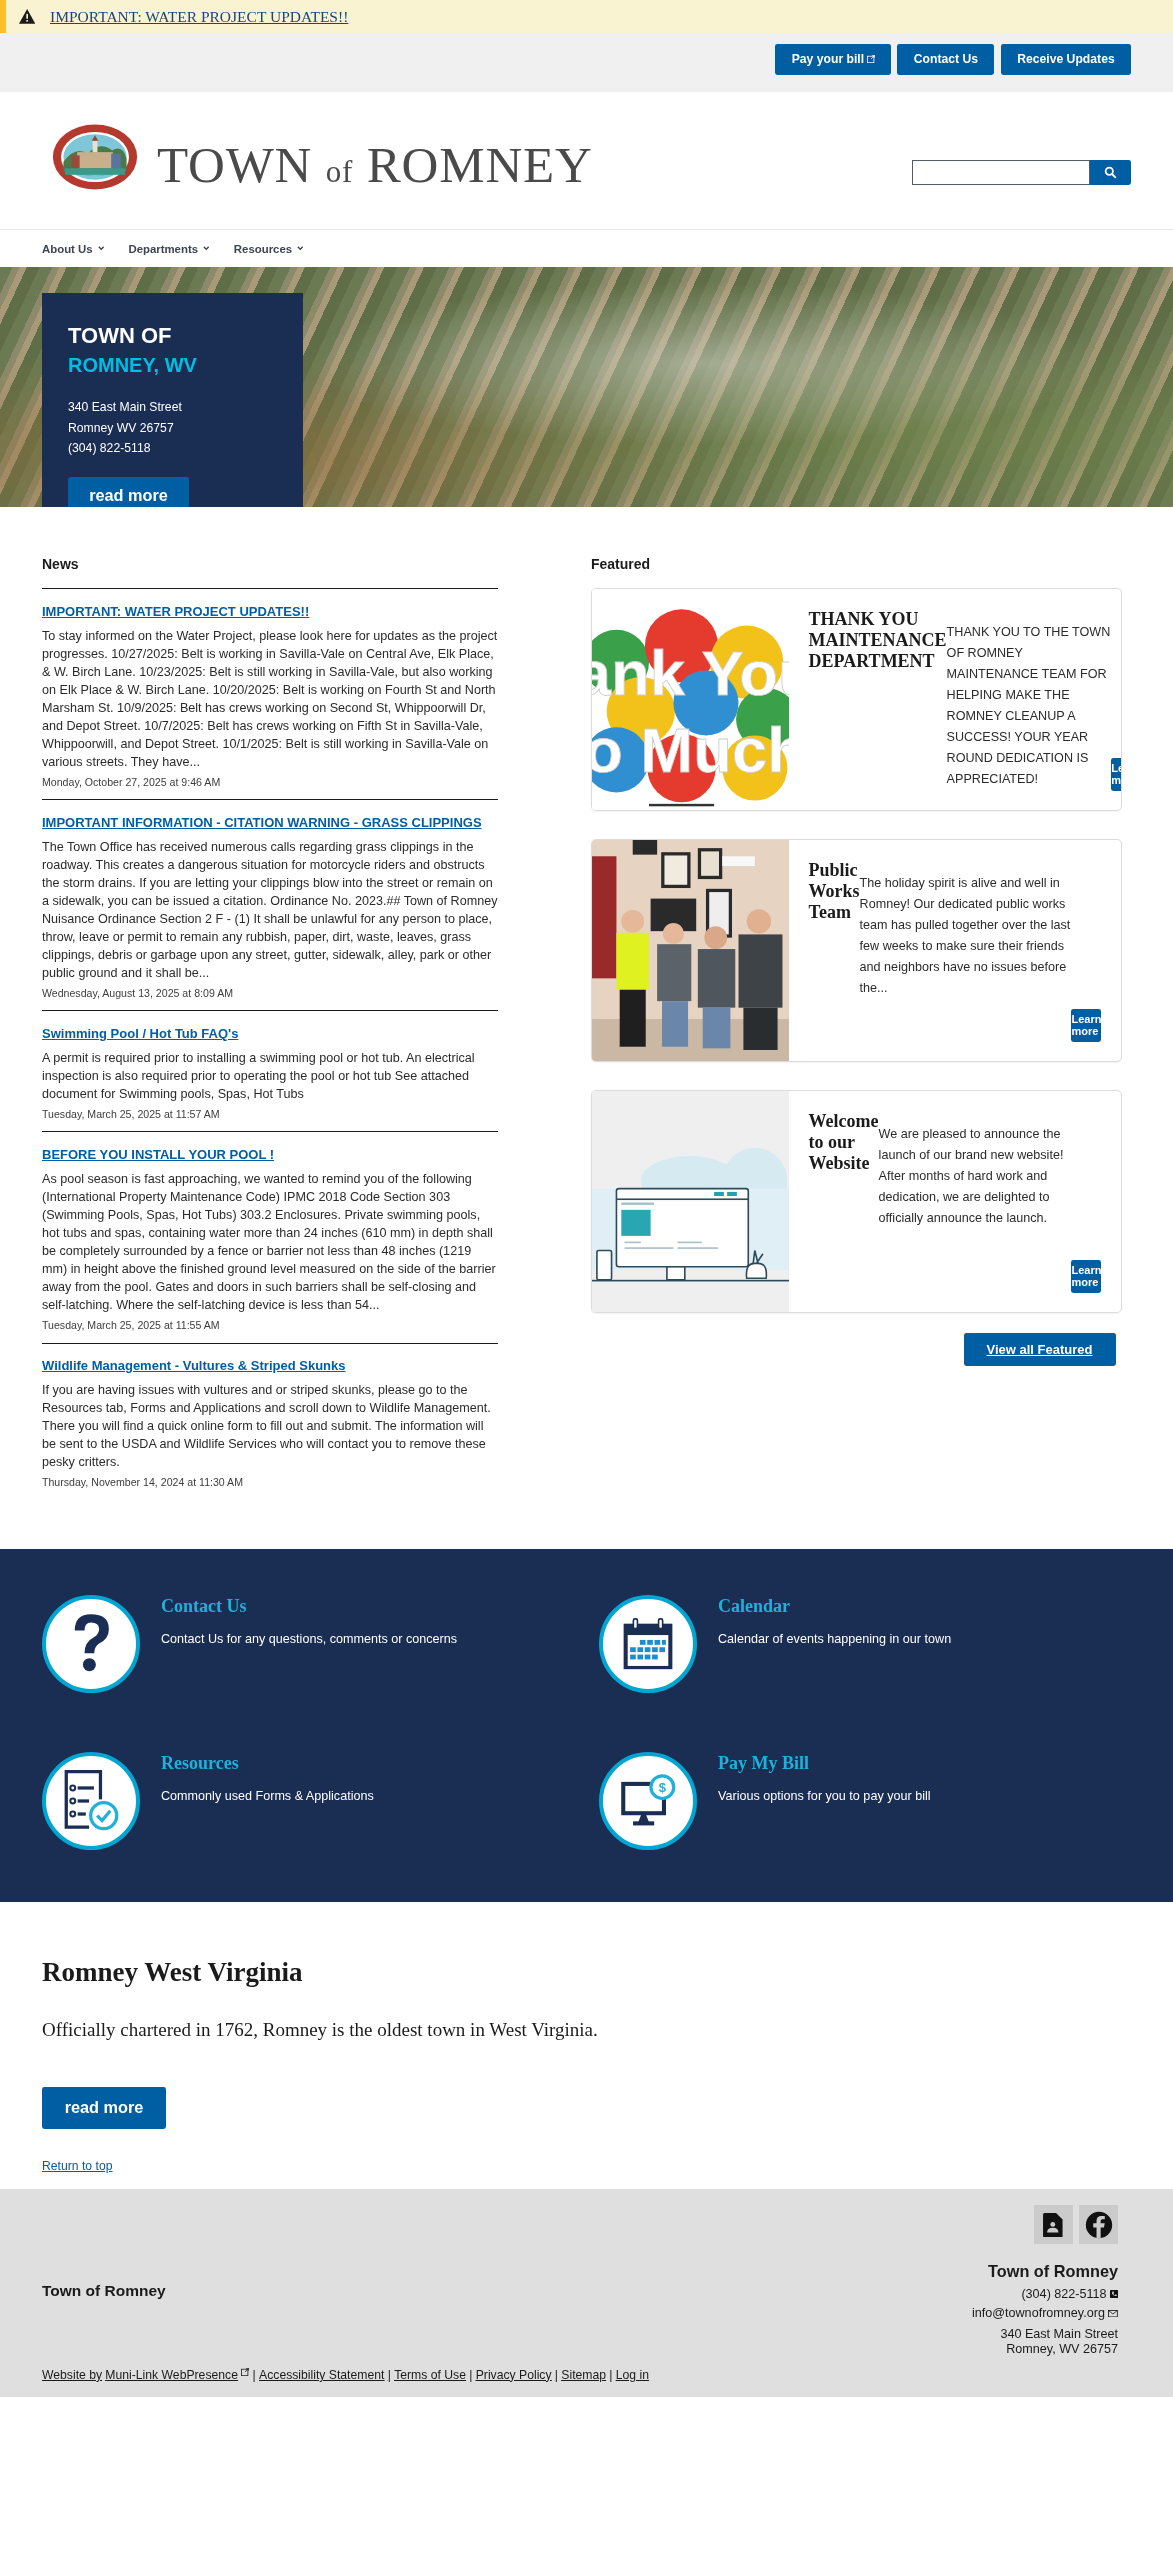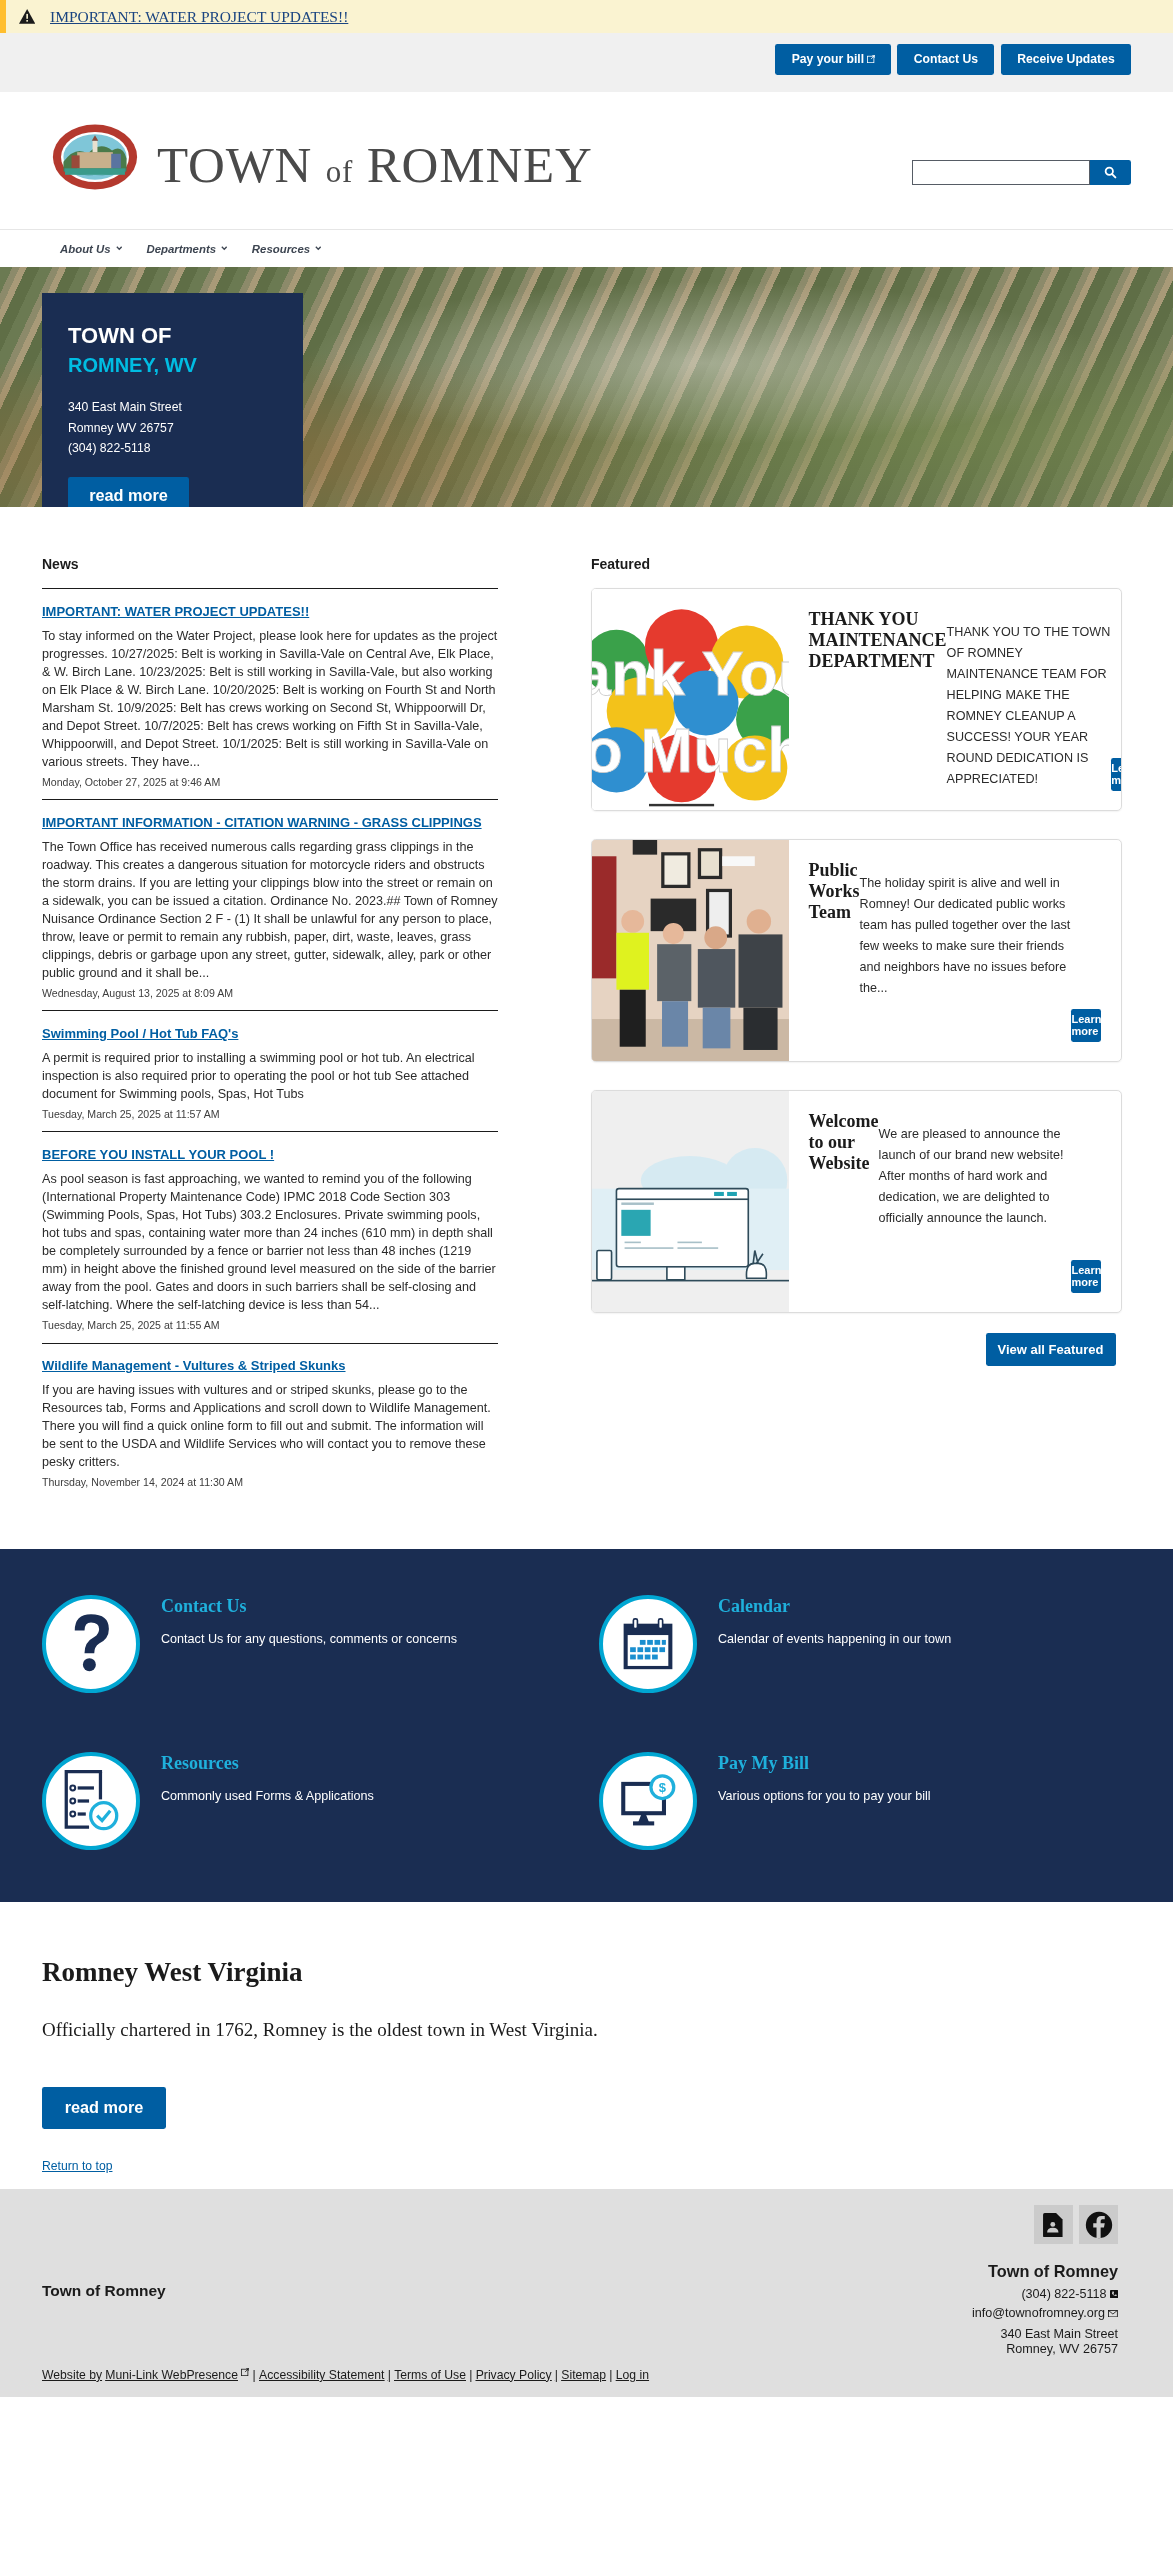--- a/index.html
+++ b/index.html
@@ -20,21 +20,21 @@
   
   .header { height: 138px; background: #fff; position: relative; border-bottom: 0.8px solid #e6e6e6; }
   .logo-seal { position: absolute; left: 51px; top: 31px; width: 88px; height: 68px; }
   .logo-text { position: absolute; left: 157px; top: 44px; font-family: "Liberation Serif", serif; font-size: 51px; color: #4a4a4a; letter-spacing: 0.8px; white-space: nowrap; }
   .logo-text .of { font-size: 31px; }
   .search { position: absolute; left: 912px; top: 68px; display: flex; }
   .search input { width: 178px; height: 25px; border: 0.8px solid #565c65; border-radius: 0; }
   .search button { width: 41px; height: 25px; background: #005ea2; border: none; border-radius: 0 2.4px 2.4px 0; display: flex; align-items: center; justify-content: center; }
 
   
-  .nav { height: 37px; display: flex; align-items: center; padding-left: 60px; gap: 24.4px; background: #fff; font-style: italic; }
+  .nav { height: 37px; display: flex; align-items: center; padding-left: 42px; gap: 24.4px; background: #fff; }
   .nav-item { font-size: 11.4px; font-weight: bold; color: #3d4551; display: flex; align-items: center; gap: 4.9px; cursor: pointer; }
 
   
   .hero { height: 240px; position: relative; overflow: hidden;
     background:
       radial-gradient(ellipse at 60% 40%, rgba(220,220,210,0.5), transparent 40%),
       radial-gradient(ellipse at 80% 70%, rgba(120,140,80,0.6), transparent 45%),
       radial-gradient(ellipse at 20% 80%, rgba(150,110,60,0.6), transparent 40%),
       repeating-linear-gradient(115deg, #6b7a52 0 11.4px, #8c8a6a 11.4px 18px, #a89a78 18px 24.4px, #5f6e46 24.4px 36px),
       #707a5a; }
@@ -61,21 +61,21 @@
   .card { border: 0.8px solid #dcdcdc; border-radius: 4.9px; height: 223px; display: flex; overflow: hidden; margin-bottom: 28px; box-shadow: 0 0.8px 1.6px rgba(0,0,0,0.05); }
   .card .img { width: 197px; flex-shrink: 0; position: relative; overflow: hidden; }
   .card .body { flex: 1; padding: 19.6px 19.6px 19.6px 19.6px; display: flex; flex-direction: row; }
   .card h3 { font-family: "Liberation Serif", serif; font-size: 18px; font-weight: bold; line-height: 21px; color: #1b1b1b; }
   .card p { margin-top: 13px; font-size: 12.6px; line-height: 21px; color: #2b2b2b; }
   .card .body .btn { margin-top: auto; align-self: flex-end; height: 33px; width: 103px; font-size: 11px; }
   .img-thanks { background: #fff; }
   .img-team { background: linear-gradient(180deg, #e8d6c8 0%, #d9c4b2 55%, #c9b8a2 100%); }
   .img-web { background: #efefef; }
   .featured .view-all { display: flex; justify-content: flex-end; margin-top: -8.1px; padding-right: 6.5px; }
-  .featured .view-all .btn { height: 33px; padding: 0 12px; font-size: 13px; }
+  .featured .view-all .btn { height: 33px; padding: 0 23px; font-size: 13px; text-decoration: underline; }
 
   
   .quick { background: #1a2d52; padding: 46px 42px 52px; display: grid; grid-template-columns: 557px 1fr; row-gap: 59px; }
   .ql { display: flex; gap: 21px; }
   .ql .circle { width: 98px; height: 98px; border-radius: 50%; background: #fff; border: 4.1px solid #00a6d2; display: flex; align-items: center; justify-content: center; flex-shrink: 0; }
   .ql h4 { font-family: "Liberation Serif", serif; font-size: 18px; font-weight: bold; color: #1fb0dc; margin-top: 1.6px; }
   .ql p { color: #fff; font-size: 12.6px; margin-top: 14.7px; }
 
   
   .about { padding: 55px 42px 29px; }

